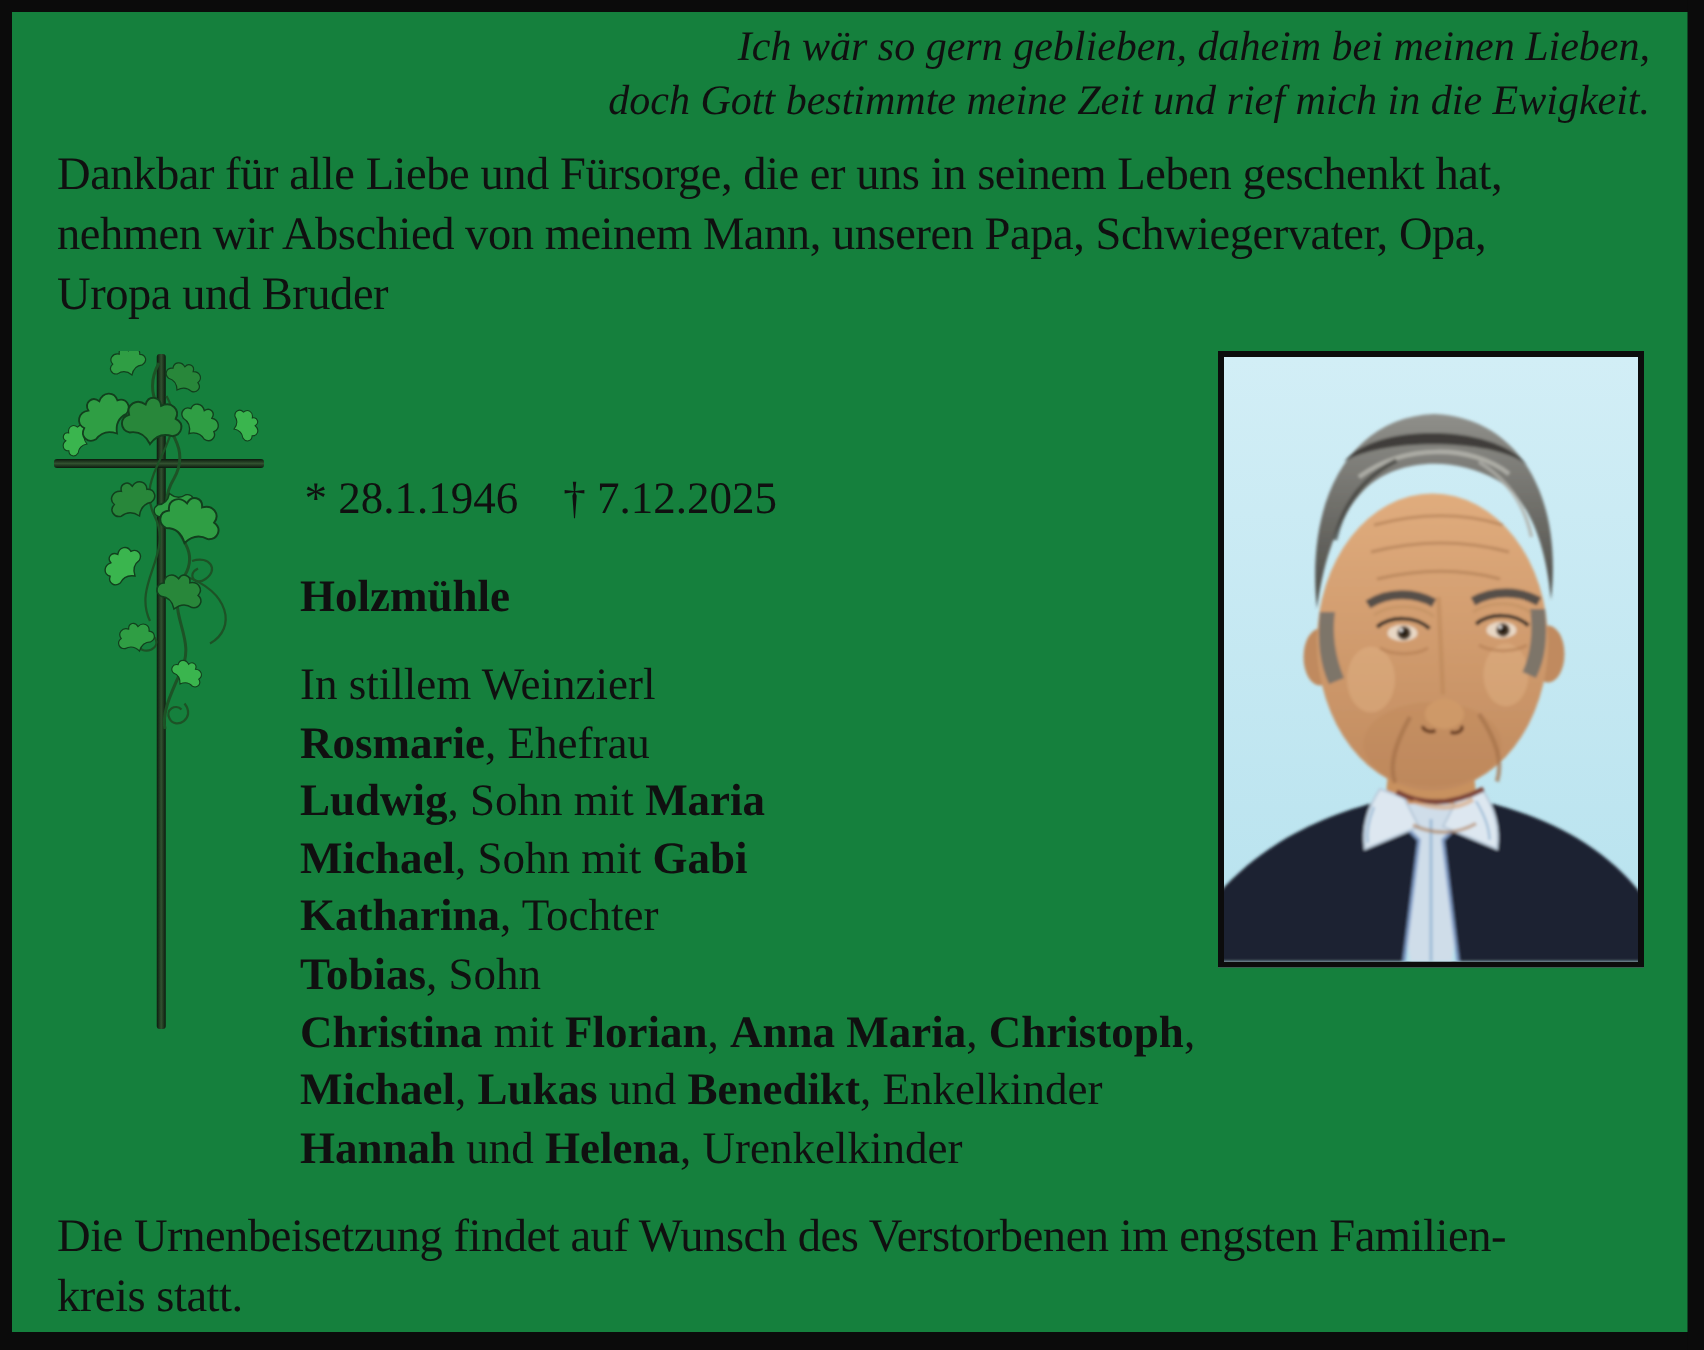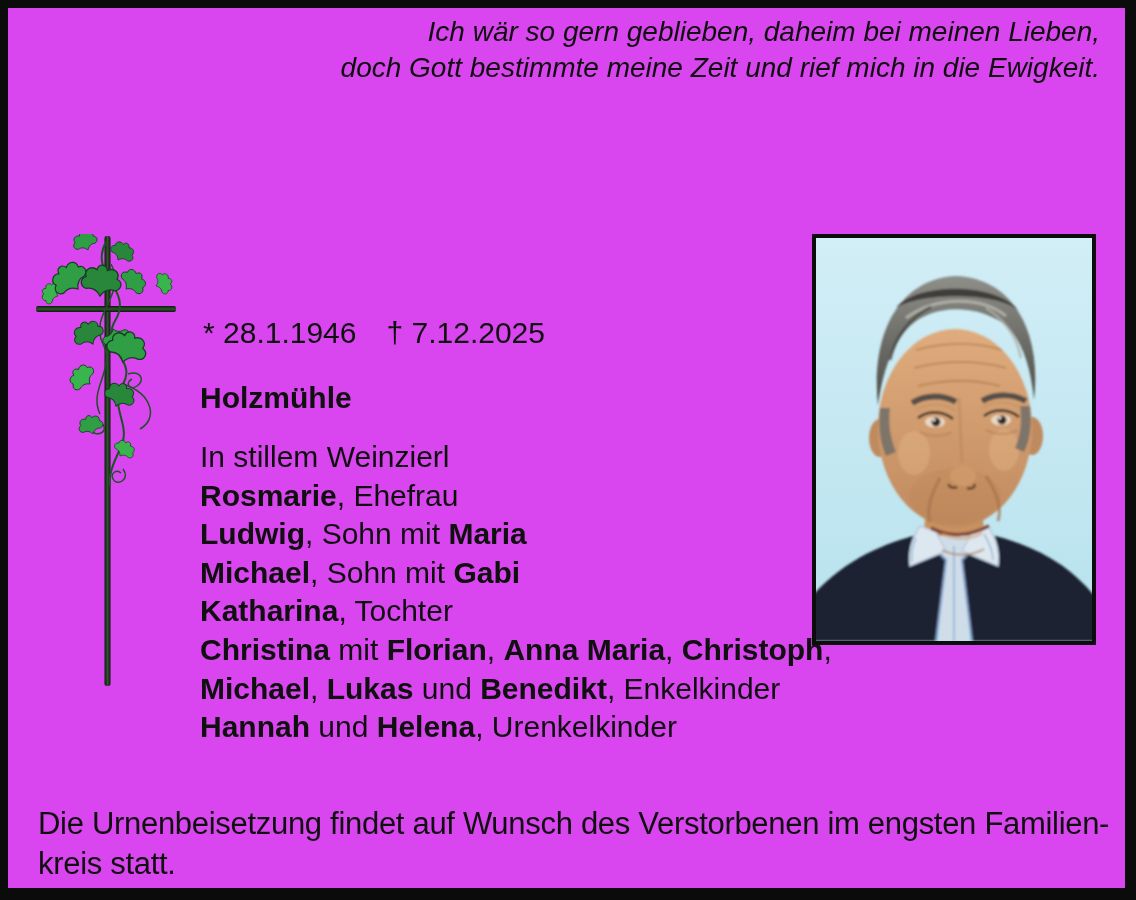--- a/index.html
+++ b/index.html
@@ -1,21 +1,21 @@
 <!DOCTYPE html>
 <html><head>
 <meta charset="utf-8">
 <style>
   html,body{margin:0;padding:0;background:#ffffff;}
   .stage{
     position:relative;
     width:1136px;height:900px;
-    background:#d946ef;
+    background:#15803d;
     overflow:hidden;
-    font-family:Liberation Sans, sans-serif;
+    font-family:Liberation Serif, serif;
     color:#101010;
   }
   
   .bar{position:absolute;background:#0b0b0b;}
   .bar.top{left:0;right:0;top:0;height:8px;}
   .bar.bottom{left:0;right:0;bottom:0;height:12px;}
   .bar.left{top:0;bottom:0;left:0;width:8px;}
   .bar.right{top:0;bottom:0;right:0;width:11px;}
 
   .epitaph{
@@ -65,20 +65,21 @@
 
 <div class="stage">
 
   <div class="bar top"></div>
   <div class="bar bottom"></div>
   <div class="bar left"></div>
   <div class="bar right"></div>
 
   <div class="epitaph">Ich wär so gern geblieben, daheim bei meinen Lieben,<br>doch Gott bestimmte meine Zeit und rief mich in die Ewigkeit.</div>
 
+  <div class="intro">Dankbar für alle Liebe und Fürsorge, die er uns in seinem Leben geschenkt hat,<br>nehmen wir Abschied von meinem Mann, unseren Papa, Schwiegervater, Opa,<br>Uropa und Bruder</div>
 
   <div class="cross">
     <svg viewBox="0 0 155 455" xmlns="http://www.w3.org/2000/svg">
       <defs>
         <linearGradient id="barGrad" x1="0" y1="0" x2="1" y2="0">
           <stop offset="0" stop-color="#0c1a0e"></stop>
           <stop offset="0.5" stop-color="#31512f"></stop>
           <stop offset="1" stop-color="#0c1a0e"></stop>
         </linearGradient>
         <linearGradient id="barGradH" x1="0" y1="0" x2="0" y2="1">
@@ -127,20 +128,21 @@
 
   <div class="place">Holzmühle</div>
 
   <div class="mourning">
     <div>In stillem Weinzierl</div>
     <div>
         <div><span class="b">Rosmarie</span><span>, Ehefrau</span></div>
         <div><span class="b">Ludwig</span><span>, Sohn mit </span><span class="b">Maria</span></div>
         <div><span class="b">Michael</span><span>, Sohn mit </span><span class="b">Gabi</span></div>
         <div><span class="b">Katharina</span><span>, Tochter</span></div>
+        <div><span class="b">Tobias</span><span>, Sohn</span></div>
         <div><span class="b">Christina</span><span> mit </span><span class="b">Florian</span><span>, </span><span class="b">Anna Maria</span><span>, </span><span class="b">Christoph</span><span>,</span></div>
         <div><span class="b">Michael</span><span>, </span><span class="b">Lukas</span><span> und </span><span class="b">Benedikt</span><span>, Enkelkinder</span></div>
         <div><span class="b">Hannah</span><span> und </span><span class="b">Helena</span><span>, Urenkelkinder</span></div>
       </div>
   </div>
 
   <div class="closing">Die Urnenbeisetzung findet auf Wunsch des Verstorbenen im engsten Familien-<br>kreis statt.</div>
 
   <div class="photo">
     <svg viewBox="0 0 276 403" xmlns="http://www.w3.org/2000/svg">

